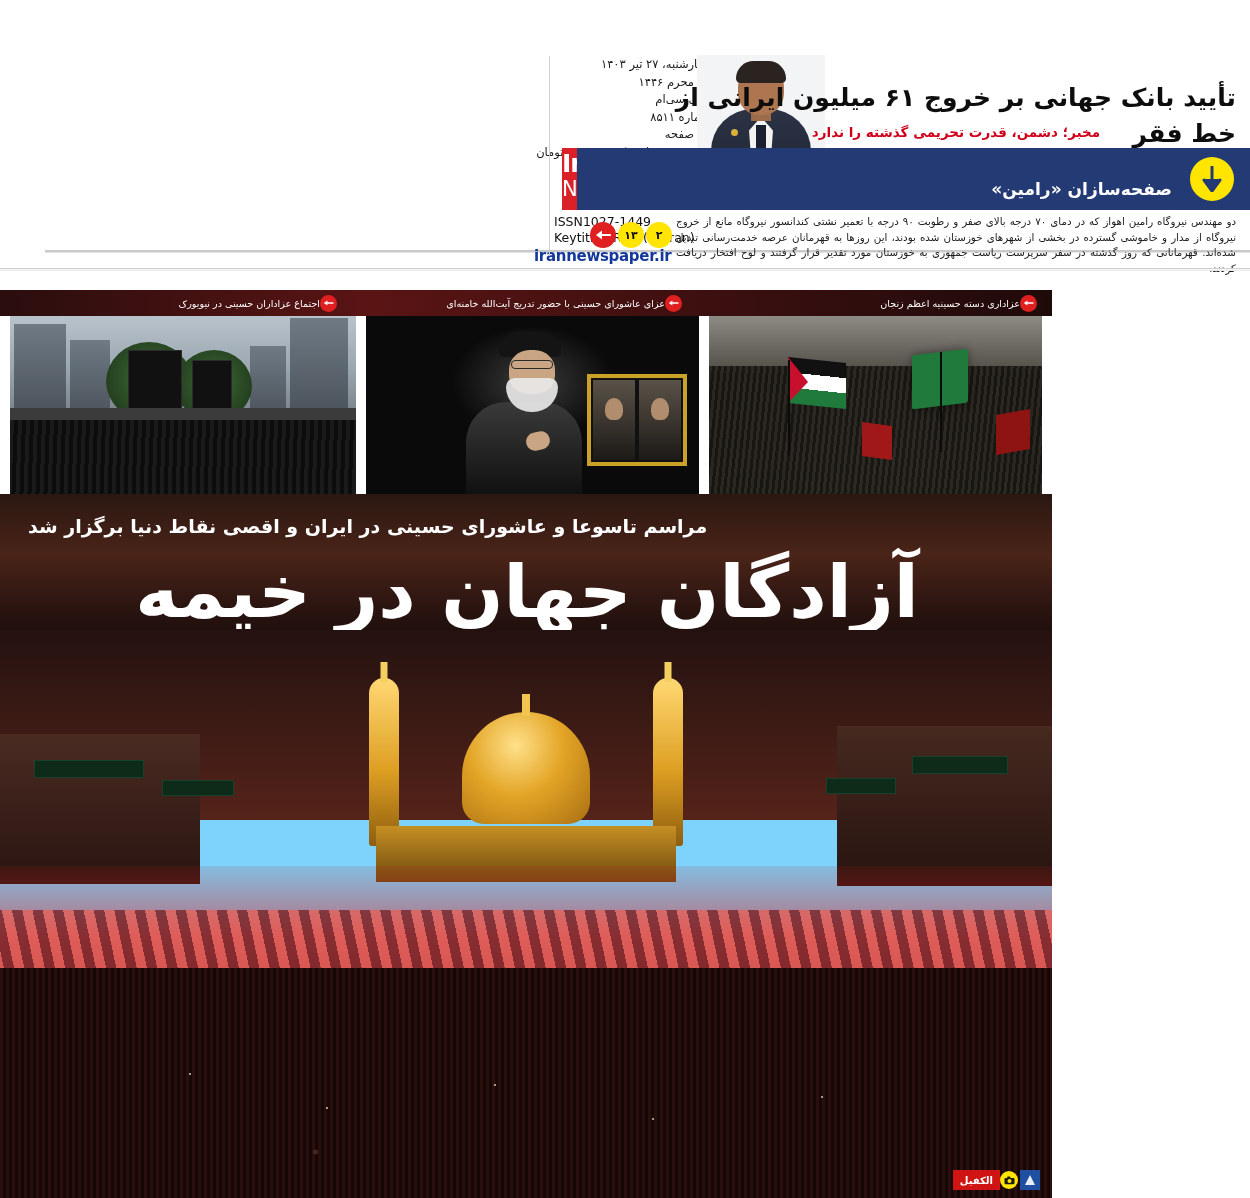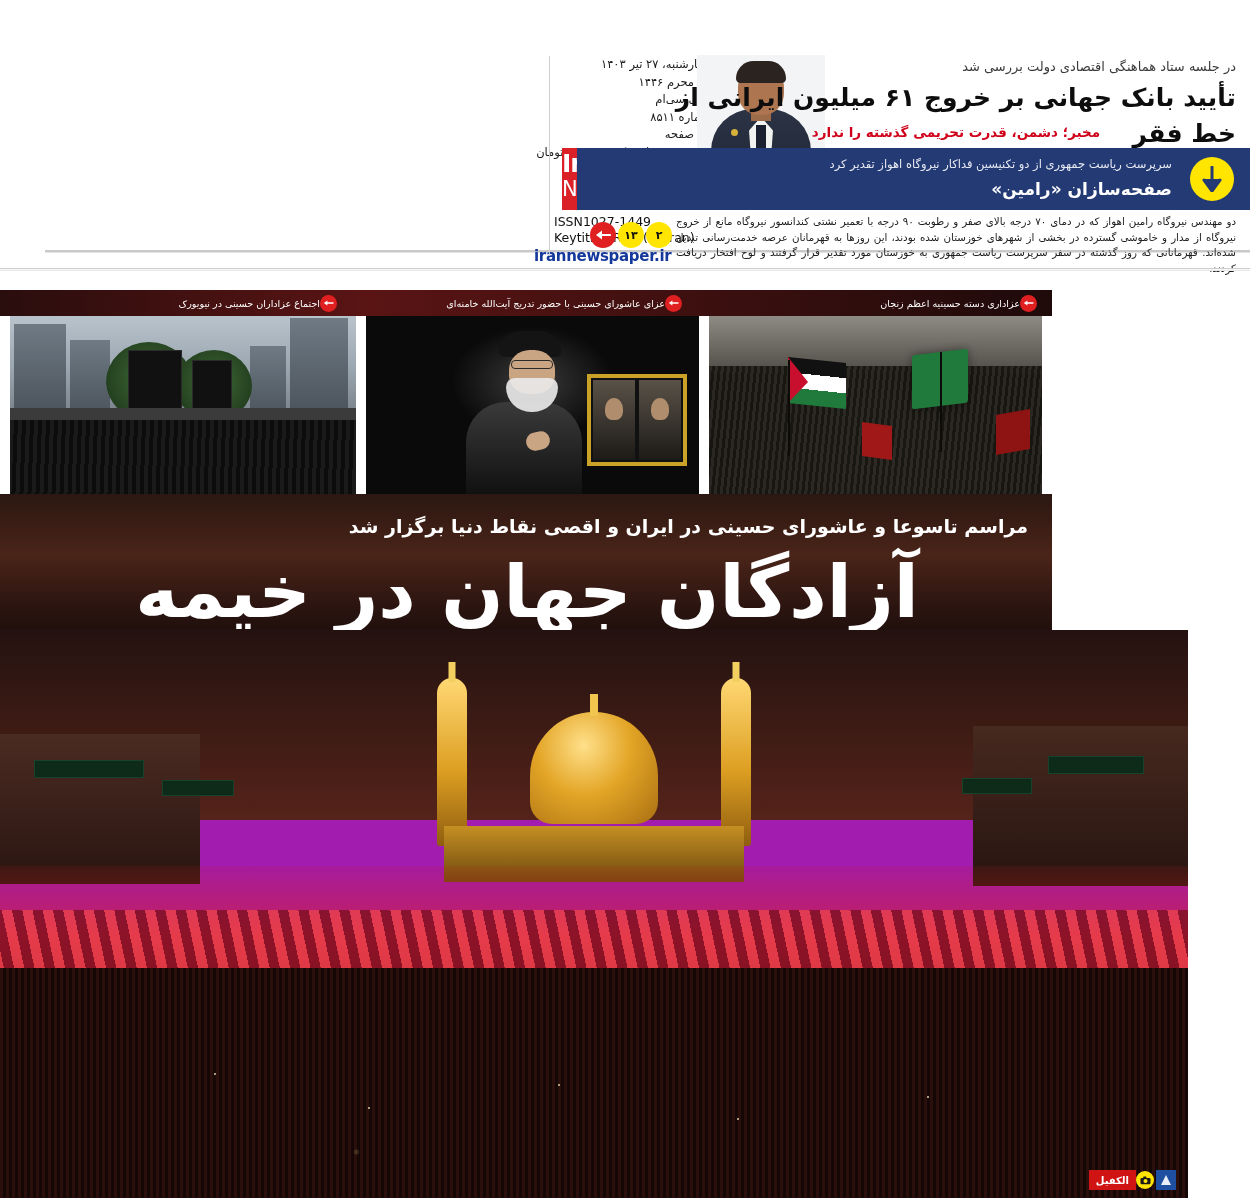--- a/index.html
+++ b/index.html
@@ -256,33 +256,33 @@
              background:repeating-linear-gradient(92deg,#1a1a1a 0 4px,#0c0c0c 4px 8px); }
   .n-banner { position:absolute; background:#111; border:1px solid #2b2b2b; }
 
   
   .headband {
     position:absolute; left:0; top:204px; width:1052px; height:160px;
     background:linear-gradient(180deg,#2b1712 0%, #4a2418 38%, #2a1410 72%, #160b09 100%);
     overflow:hidden;
   }
   .hb-kicker {
-    position:absolute; right:24px; top:18px; width:1000px; text-align:right;
+    position:absolute; right:24px; top:18px; width:1000px; text-align:left;
     font-size:19px; font-weight:800; color:#fff; line-height:28px;
   }
   .hb-head {
     position:absolute; right:10px; top:46px; width:1030px; text-align:center;
     font-size:73px; font-weight:900; color:#ffffff; line-height:104px;
     letter-spacing:-2px;
   }
 
   
   .bigphoto {
-    position:absolute; left:0; top:340px; width:1188px; height:568px; overflow:hidden;
-    background:#a21caf;
+    position:absolute; left:0; top:340px; width:1052px; height:568px; overflow:hidden;
+    background:#7dd3fc;
     text-align:right;
   }
   .bp-sky { position:absolute; left:0; right:0; top:0; height:190px;
             background:linear-gradient(180deg,#241210 0%, #3a1a14 45%, #55231a 100%); }
   .bp-shrine {
     position:absolute; left:50%; transform:translateX(-50%); top:48px;
     width:330px; height:196px;
   }
   .bp-dome {
     position:absolute; left:50%; transform:translateX(-50%); top:34px;
@@ -381,33 +381,31 @@
         <div class="p-bg"></div>
         <div class="p-suit"></div>
         <div class="p-shirt"></div>
         <div class="p-tie"></div>
         <div class="p-neck"></div>
         <div class="p-head"></div>
         <div class="p-hair"></div>
         <div class="p-pin"></div>
       </div>
 
-      <div class="tl-kicker">در جلسه ستاد هماهنگی اقتصادی دولت بررسی شد</div>
       <div class="tl-head">تأیید بانک جهانی بر خروج ۶۱ میلیون ایرانی از خط فقر</div>
       <div class="tl-sub">مخبر؛ دشمن، قدرت تحریمی گذشته را ندارد</div>
     </div>
 
     <div class="bluestrip">
       <div class="bs-circ">
         <svg width="22" height="26" viewBox="0 0 22 26" aria-hidden="true">
           <path d="M11 1 L11 18 M11 25 L3 14 M11 25 L19 14" stroke="#233a74" stroke-width="3" fill="none" stroke-linecap="round"></path>
           <polygon points="11,25 3.5,13 18.5,13" fill="#233a74"></polygon>
         </svg>
       </div>
-      <div class="bs-kicker">سرپرست ریاست جمهوری از دو تکنیسین فداکار نیروگاه اهواز تقدیر کرد</div>
       <div class="bs-head">صفحه‌سازان «رامین»</div>
     </div>
 
     <div class="leadpara">دو مهندس نیروگاه رامین اهواز که در دمای ۷۰ درجه بالای صفر و رطوبت ۹۰ درجه با تعمیر نشتی کندانسور نیروگاه مانع از خروج نیروگاه از مدار و خاموشی گسترده در بخشی از شهرهای خوزستان شده بودند، این روزها به قهرمانان عرصه خدمت‌رسانی تبدیل شده‌اند. قهرمانانی که روز گذشته در سفر سرپرست ریاست جمهوری به خوزستان مورد تقدیر قرار گرفتند و لوح افتخار دریافت کردند.</div>
 
     <div class="badges">
       <div class="badge b-a">۲</div>
       <div class="badge b-b">۱۳</div>
       <div class="badge arrow">
         <svg width="16" height="14" viewBox="0 0 16 14" aria-hidden="true">

